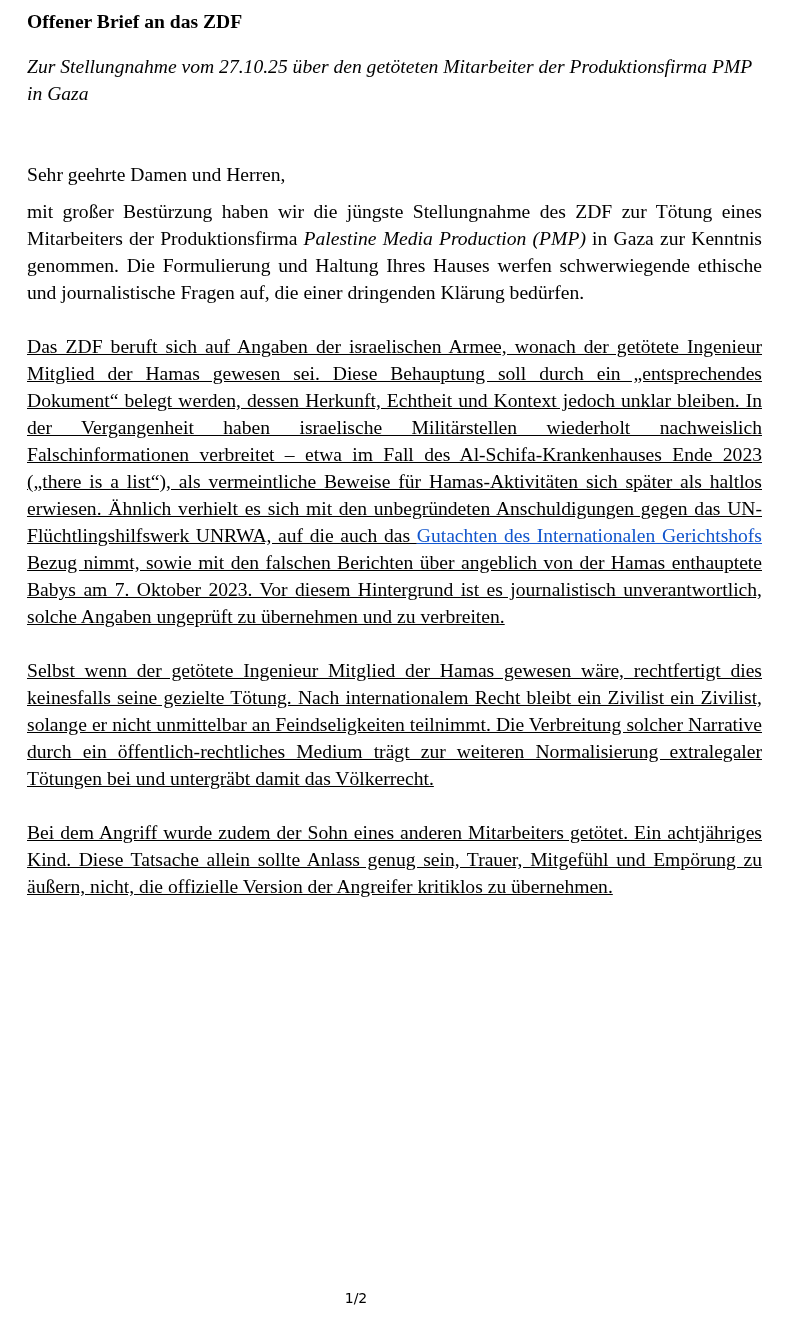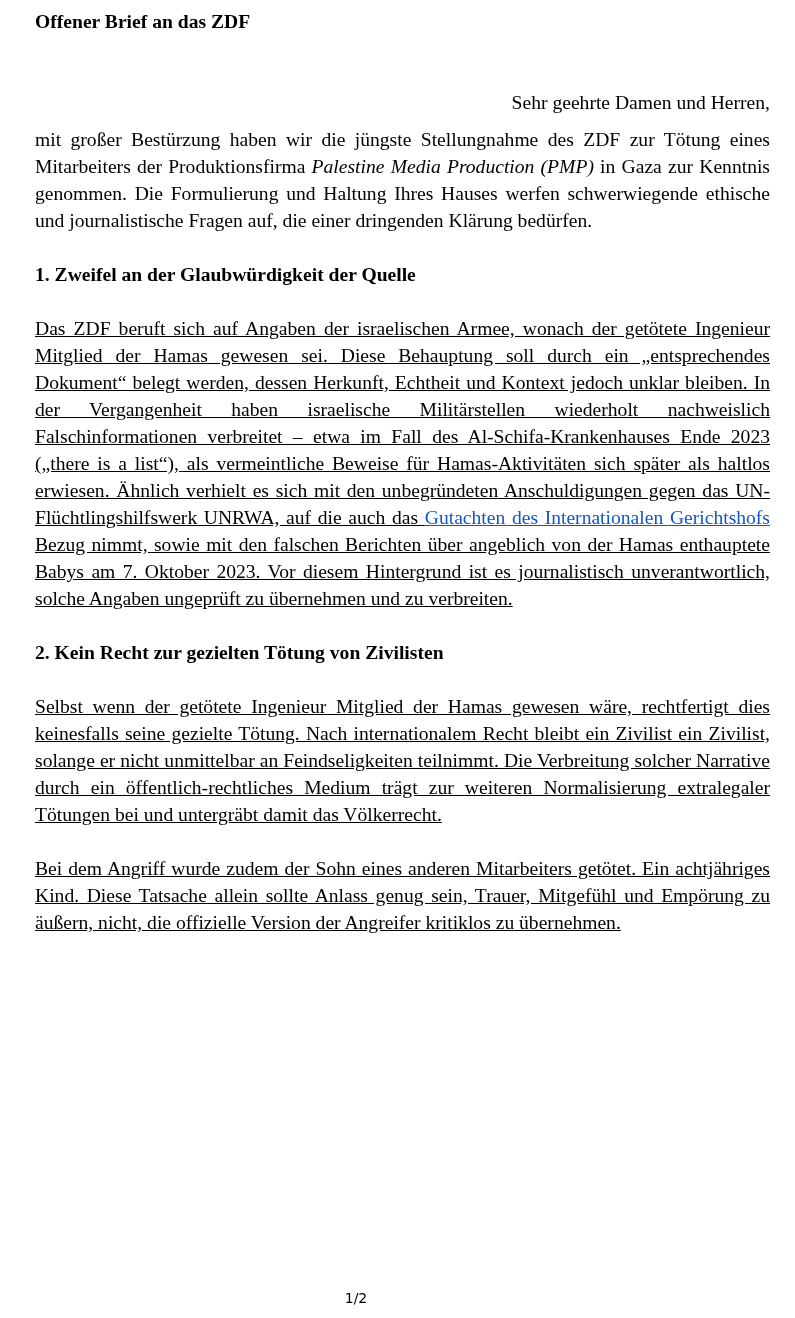--- a/index.html
+++ b/index.html
@@ -12,37 +12,36 @@
       height: 1318px;
       position: relative;
       overflow: hidden;
       color: #000000;
       font-family: "Liberation Serif", serif;
       font-size: 19.6px;
       line-height: 27px;
     }
     .page {
       position: absolute;
-      left: 35px;
+      left: 27px;
       top: 8px;
       width: 735px;
     }
     .title {
       font-weight: bold;
       margin: 0;
       height: 27px;
       font-size: 19.6px;
     }
     .subtitle {
       font-style: italic;
       margin: 18px 0 0 0;
     }
     .salutation {
       margin: 54px 0 0 0;
-      text-align: right;
     }
     p {
       margin: 0;
     }
     .para {
       text-align: justify;
       margin-top: 10px;
     }
     .heading {
       font-weight: bold;
@@ -66,27 +65,26 @@
       font-size: 14px;
       line-height: 18px;
       color: #000000;
     }
   </style>
 </head>
 <body>
 
 <div class="page">
   <p class="title">Offener Brief an das ZDF</p>
+  <p class="subtitle">Zur Stellungnahme vom 27.10.25 über den getöteten Mitarbeiter der Produktionsfirma PMP in Gaza</p>
 
   <p class="salutation">Sehr geehrte Damen und Herren,</p>
 
   <p class="para"><span>mit großer Bestürzung haben wir die jüngste Stellungnahme des ZDF zur Tötung eines Mitarbeiters der Produktionsfirma </span><i>Palestine Media Production (PMP)</i><span> in Gaza zur Kenntnis genommen. Die Formulierung und Haltung Ihres Hauses werfen schwerwiegende ethische und journalistische Fragen auf, die einer dringenden Klärung bedürfen.</span></p>
 
-  <p class="heading">1. Zweifel an der Glaubwürdigkeit der Quelle</p>
   <p class="para after-heading"><span>Das ZDF beruft sich auf Angaben der israelischen Armee, wonach der getötete Ingenieur Mitglied der Hamas gewesen sei. Diese Behauptung soll durch ein „entsprechendes Dokument“ belegt werden, dessen Herkunft, Echtheit und Kontext jedoch unklar bleiben. In der Vergangenheit haben israelische Militärstellen wiederholt nachweislich Falschinformationen verbreitet – etwa im Fall des Al-Schifa-Krankenhauses Ende 2023 („there is a list“), als vermeintliche Beweise für Hamas-Aktivitäten sich später als haltlos erwiesen. Ähnlich verhielt es sich mit den unbegründeten Anschuldigungen gegen das UN-Flüchtlingshilfswerk UNRWA, auf die auch das </span><a class="link" href="#" style="color: rgb(17, 85, 204);">Gutachten des Internationalen Gerichtshofs</a><span> Bezug nimmt, sowie mit den falschen Berichten über angeblich von der Hamas enthauptete Babys am 7. Oktober 2023. Vor diesem Hintergrund ist es journalistisch unverantwortlich, solche Angaben ungeprüft zu übernehmen und zu verbreiten.</span></p>
 
-  <p class="heading">2. Kein Recht zur gezielten Tötung von Zivilisten</p>
   <p class="para after-heading">Selbst wenn der getötete Ingenieur Mitglied der Hamas gewesen wäre, rechtfertigt dies keinesfalls seine gezielte Tötung. Nach internationalem Recht bleibt ein Zivilist ein Zivilist, solange er nicht unmittelbar an Feindseligkeiten teilnimmt. Die Verbreitung solcher Narrative durch ein öffentlich-rechtliches Medium trägt zur weiteren Normalisierung extralegaler Tötungen bei und untergräbt damit das Völkerrecht.</p>
 
   <p class="para after-heading">Bei dem Angriff wurde zudem der Sohn eines anderen Mitarbeiters getötet. Ein achtjähriges Kind. Diese Tatsache allein sollte Anlass genug sein, Trauer, Mitgefühl und Empörung zu äußern, nicht, die offizielle Version der Angreifer kritiklos zu übernehmen.</p>
 </div>
 
 <div class="footer">1/2</div>
 
 </body></html>

